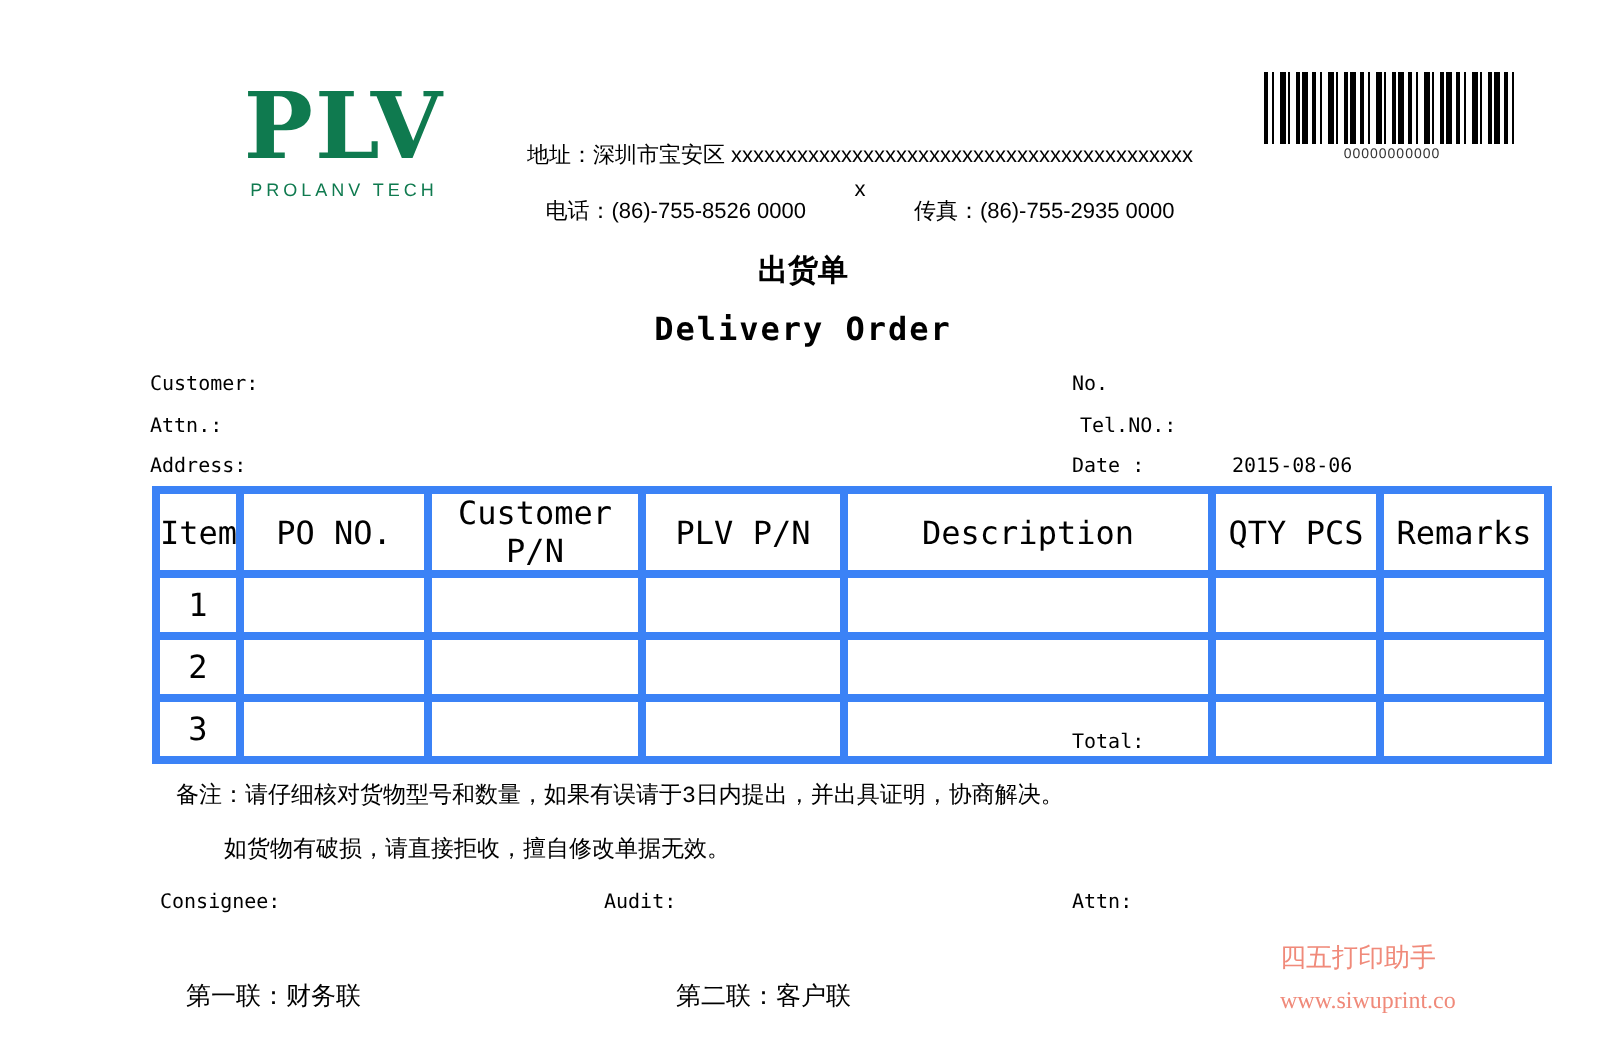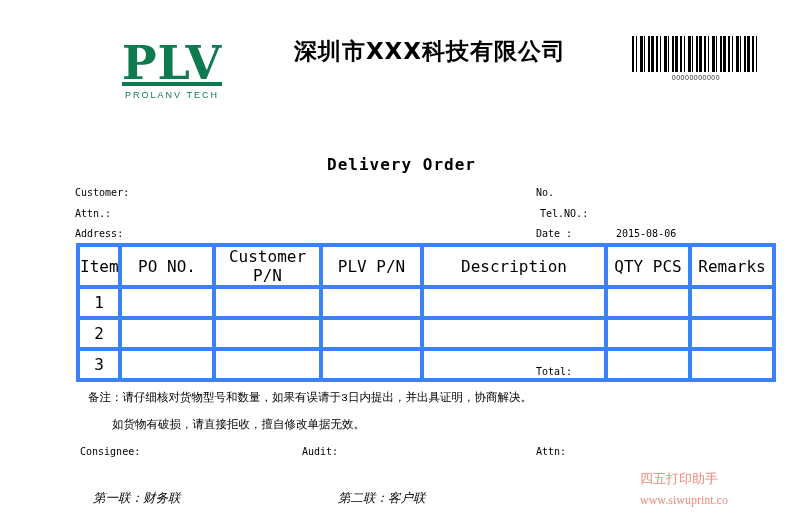--- a/index.html
+++ b/index.html
@@ -25,21 +25,20 @@
     width: 120px;
     text-align: center;
   }
   .logo-text {
     font-family: "DejaVu Serif", serif;
     font-size: 46px;
     font-weight: bold;
     letter-spacing: 1px;
     color: #0f7a4f;
     line-height: 1;
-    text-decoration: underline;
   }
   .logo-sub {
     margin-top: 4px;
     font-size: 9px;
     letter-spacing: 2px;
     color: #0f7a4f;
     font-family: "Liberation Sans", sans-serif;
   }
   .company-name {
     position: absolute;
@@ -210,21 +209,20 @@
   .sig-1 { left: 80px; }
   .sig-2 { left: 302px; }
   .sig-3 { left: 536px; }
   
   .copy {
     position: absolute;
     top: 490px;
     font-family: "DejaVu Sans", sans-serif;
     font-size: 12.5px;
     color: #000;
-    font-style: italic;
   }
   .copy-1 { left: 93px; }
   .copy-2 { left: 338px; }
   .copy-3 { left: 620px; margin-top: 42px; }
   
   .watermark {
     position: absolute;
     left: 640px;
     top: 470px;
     font-family: "DejaVu Sans", sans-serif;
@@ -243,29 +241,36 @@
 </head>
 <body>
 
 <div id="page">
 
   <div class="logo-block">
     <div class="logo-text">PLV</div>
     <div class="logo-sub">PROLANV TECH</div>
   </div>
 
-  <div class="company-name">深圳市XXX科技有限公司</div>
-
-
+
+  <div class="company-addr">
+    <span>地址：</span><span>深圳市宝安区 xxxxxxxxxxxxxxxxxxxxxxxxxxxxxxxxxxxxxxxxxx</span>
+    <span class="addr-line2">x</span>
+  </div>
+
+  <div class="company-tel">
+    <span>电话：</span><span>(86)-755-8526 0000</span><span class="gap"></span><span>传真：</span><span>(86)-755-2935 0000</span>
+  </div>
 
   <div class="barcode-wrap">
     <div class="barcode"></div>
     <div class="barcode-num">00000000000</div>
   </div>
 
+  <div class="doc-title-cn">出货单</div>
   <div class="doc-title-en">Delivery Order</div>
 
   <div class="meta meta-left-1">
     <span>Customer:</span>
     <span class="meta-value"></span>
   </div>
   <div class="meta meta-left-2">
     <span>Attn.:</span>
     <span class="meta-value"></span>
   </div>

